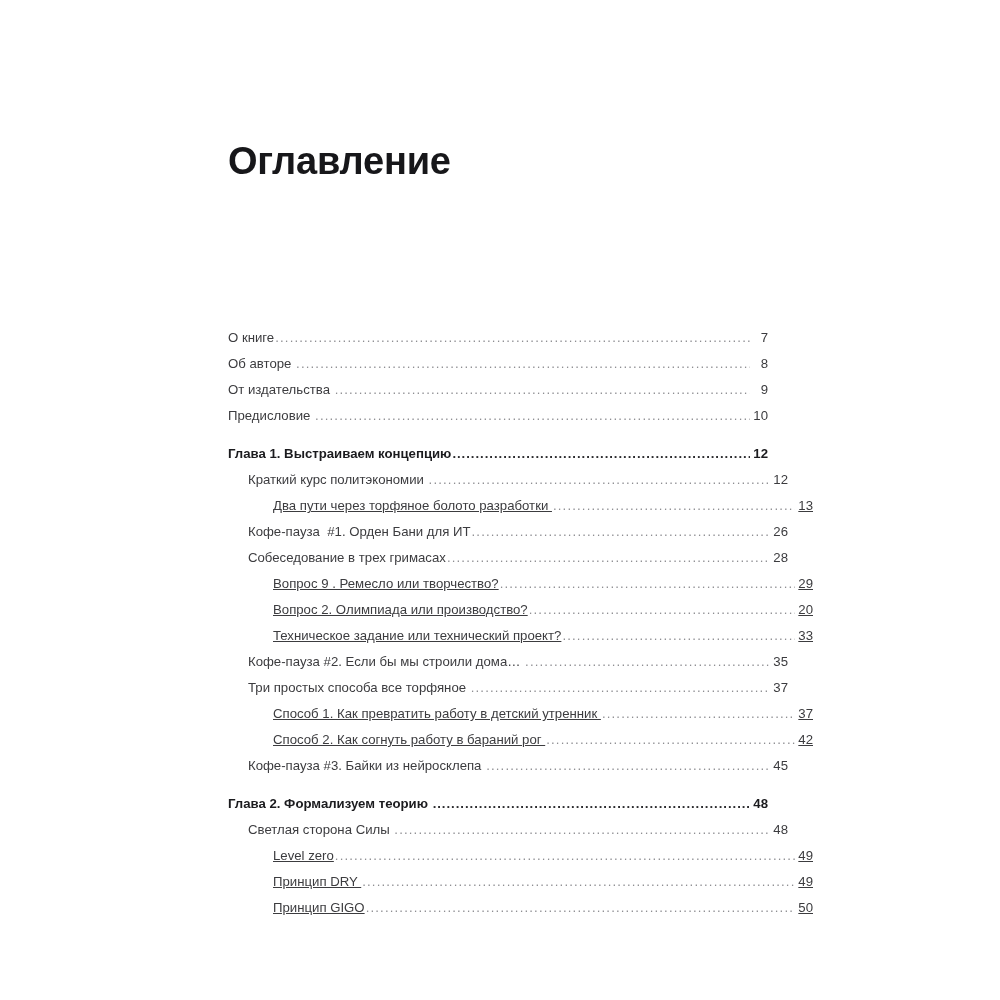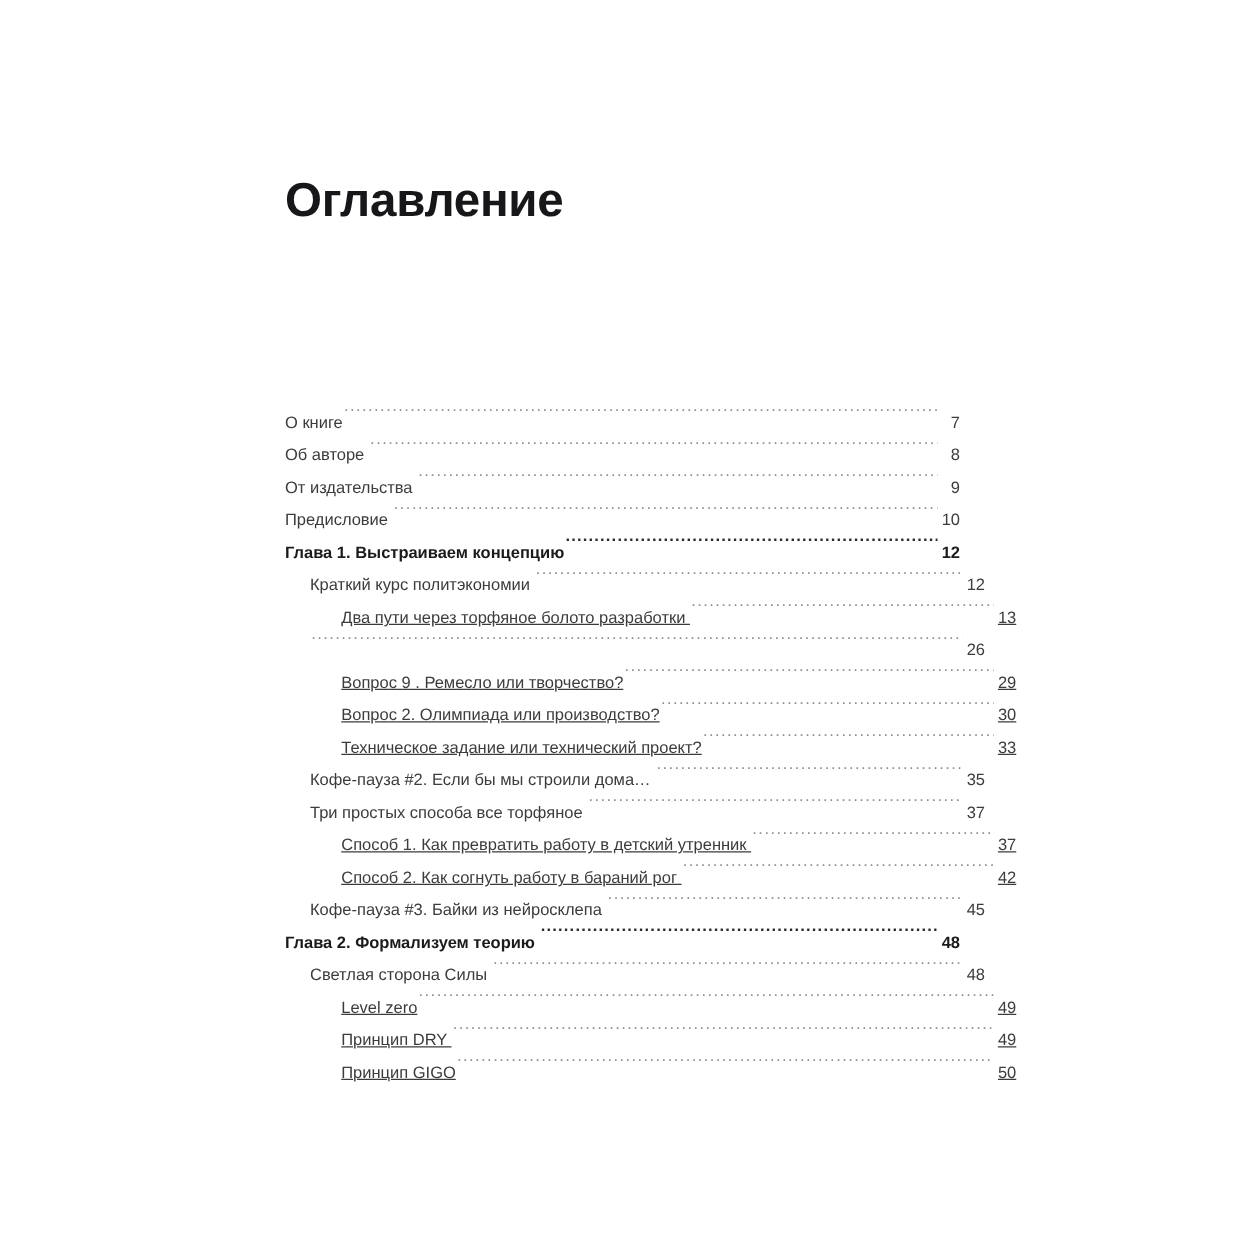--- a/index.html
+++ b/index.html
@@ -39,38 +39,39 @@
   
   .toc-list {
     position: absolute;
     left: 228px;
     top: 325px;
     width: 540px;
   }
 
   .toc-row {
     display: flex;
-    align-items: flex-start;
+    align-items: flex-end;
     width: 100%;
     height: 26px;
     font-size: 13.2px;
     color: #3c3c3f;
     line-height: 26px;
     white-space: pre;
   }
 
   
   .lvl-0 { padding-left: 0px;  }
   .lvl-1 { padding-left: 20px; }
   .lvl-2 { padding-left: 45px; text-decoration: underline; }
 
   
   .toc-row.is-chapter {
     font-weight: 700;
     color: #1b1b1e;
+    margin-top: 12px;
   }
 
   .toc-label {
     flex: 0 0 auto;
     white-space: pre;
   }
 
   .toc-leader {
     flex: 1 1 auto;
     position: relative;
@@ -109,23 +110,24 @@
   <h1 class="toc-title">Оглавление</h1>
 
   <div class="toc-list">
       <div class="toc-row lvl-0"><span class="toc-label">О книге</span><span class="toc-leader"></span><span class="toc-page">7</span></div>
       <div class="toc-row lvl-0"><span class="toc-label">Об авторе </span><span class="toc-leader"></span><span class="toc-page">8</span></div>
       <div class="toc-row lvl-0"><span class="toc-label">От издательства </span><span class="toc-leader"></span><span class="toc-page">9</span></div>
       <div class="toc-row lvl-0"><span class="toc-label">Предисловие </span><span class="toc-leader"></span><span class="toc-page">10</span></div>
       <div class="toc-row lvl-0 is-chapter"><span class="toc-label">Глава 1. Выстраиваем концепцию</span><span class="toc-leader"></span><span class="toc-page">12</span></div>
       <div class="toc-row lvl-1"><span class="toc-label">Краткий курс политэкономии </span><span class="toc-leader"></span><span class="toc-page">12</span></div>
       <div class="toc-row lvl-2"><span class="toc-label">Два пути через торфяное болото разработки </span><span class="toc-leader"></span><span class="toc-page">13</span></div>
-      <div class="toc-row lvl-1"><span class="toc-leader"></span><span class="toc-page">26</span></div>
+      <div class="toc-row lvl-1"><span class="toc-label">Кофе-пауза  #1. Орден Бани для ИТ</span><span class="toc-leader"></span><span class="toc-page">26</span></div>
+      <div class="toc-row lvl-1"><span class="toc-label">Собеседование в трех гримасах</span><span class="toc-leader"></span><span class="toc-page">28</span></div>
       <div class="toc-row lvl-2"><span class="toc-label">Вопрос 9 . Ремесло или творчество?</span><span class="toc-leader"></span><span class="toc-page">29</span></div>
-      <div class="toc-row lvl-2"><span class="toc-label">Вопрос 2. Олимпиада или производство?</span><span class="toc-leader"></span><span class="toc-page">30</span></div>
+      <div class="toc-row lvl-2"><span class="toc-label">Вопрос 2. Олимпиада или производство?</span><span class="toc-leader"></span><span class="toc-page">20</span></div>
       <div class="toc-row lvl-2"><span class="toc-label">Техническое задание или технический проект?</span><span class="toc-leader"></span><span class="toc-page">33</span></div>
       <div class="toc-row lvl-1"><span class="toc-label">Кофе-пауза #2. Если бы мы строили дома… </span><span class="toc-leader"></span><span class="toc-page">35</span></div>
       <div class="toc-row lvl-1"><span class="toc-label">Три простых способа все торфяное </span><span class="toc-leader"></span><span class="toc-page">37</span></div>
       <div class="toc-row lvl-2"><span class="toc-label">Способ 1. Как превратить работу в детский утренник </span><span class="toc-leader"></span><span class="toc-page">37</span></div>
       <div class="toc-row lvl-2"><span class="toc-label">Способ 2. Как согнуть работу в бараний рог </span><span class="toc-leader"></span><span class="toc-page">42</span></div>
       <div class="toc-row lvl-1"><span class="toc-label">Кофе-пауза #3. Байки из нейросклепа </span><span class="toc-leader"></span><span class="toc-page">45</span></div>
       <div class="toc-row lvl-0 is-chapter"><span class="toc-label">Глава 2. Формализуем теорию </span><span class="toc-leader"></span><span class="toc-page">48</span></div>
       <div class="toc-row lvl-1"><span class="toc-label">Светлая сторона Силы </span><span class="toc-leader"></span><span class="toc-page">48</span></div>
       <div class="toc-row lvl-2"><span class="toc-label">Level zero</span><span class="toc-leader"></span><span class="toc-page">49</span></div>
       <div class="toc-row lvl-2"><span class="toc-label">Принцип DRY </span><span class="toc-leader"></span><span class="toc-page">49</span></div>

